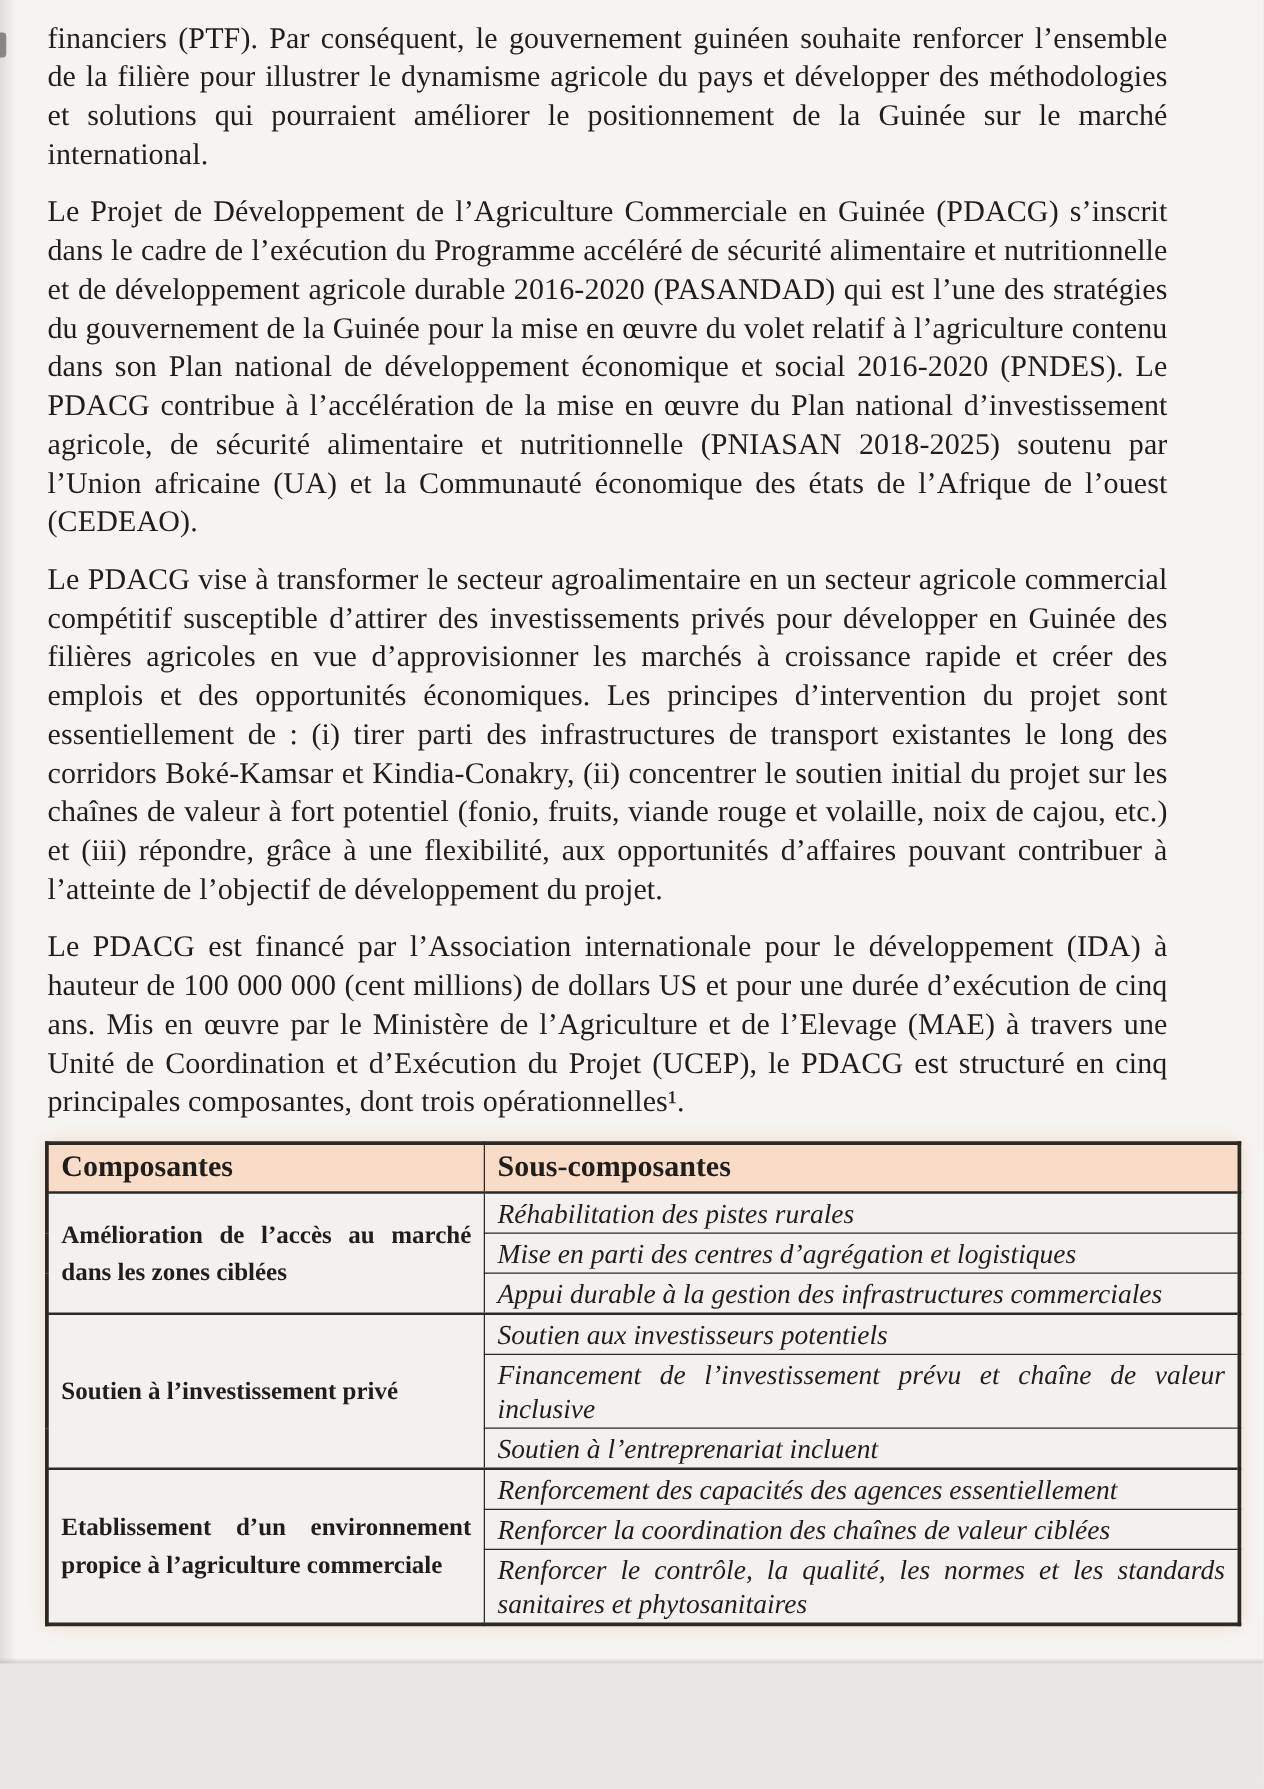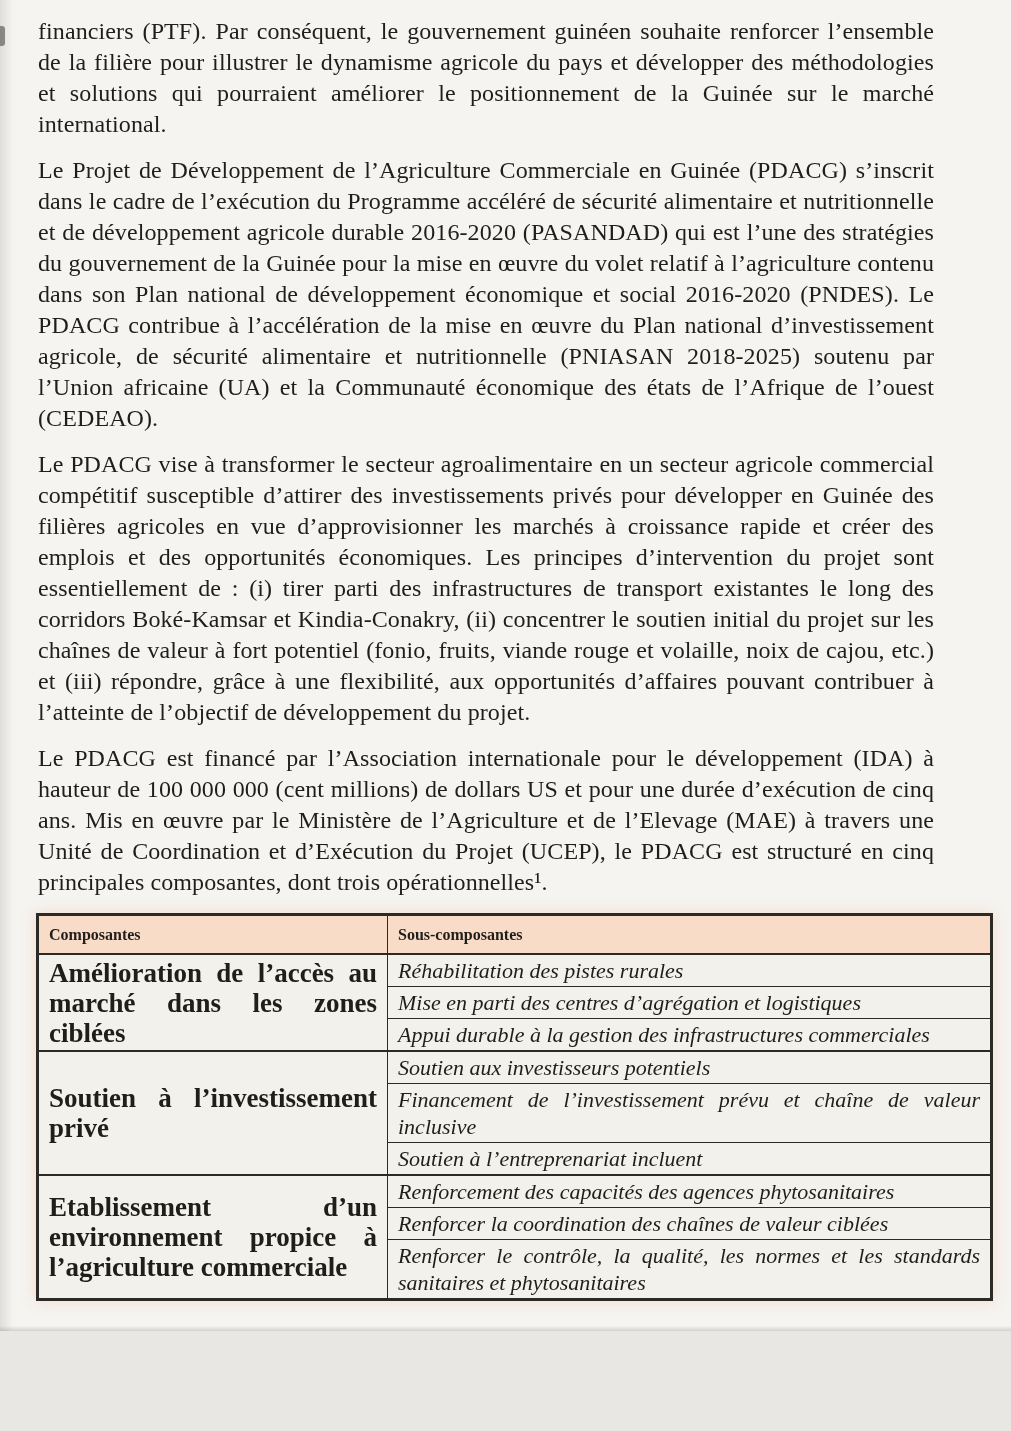--- a/index.html
+++ b/index.html
@@ -43,29 +43,29 @@
     border:3px solid #2c2a27;
     box-shadow:0 0 14px rgba(243,186,158,0.45);
   }
   table.components th, table.components td {
     border:1.6px solid #2c2a27;
     padding:2px 10px;
   }
   table.components thead th {
     background:#f9dcc8;
     text-align:left;
-    font-size:16px;
+    font-size:24px;
     line-height:29px;
     padding:4px 10px;
     border-bottom:2.6px solid #2c2a27;
   }
   td.comp {
     width:328px;
     font-weight:bold;
-    font-size:27px;
+    font-size:20px;
     line-height:30px;
     text-align:justify;
     vertical-align:middle;
     border-right:2.2px solid #2c2a27;
     padding:2px 12px;
   }
   td.sub {
     font-style:italic;
     font-size:22px;
     line-height:27px;
@@ -134,21 +134,21 @@
         </tr>
         <tr>
           <td class="sub">Financement de l’investissement prévu et chaîne de valeur inclusive</td>
         </tr>
         <tr>
           <td class="sub">Soutien à l’entreprenariat incluent</td>
         </tr>
 
         <tr class="group-start">
           <td class="comp" rowspan="3">Etablissement d’un environnement propice à l’agriculture commerciale</td>
-          <td class="sub">Renforcement des capacités des agences phytosanitaires</td>
+          <td class="sub">Renforcement des capacités des agences essentiellement</td>
         </tr>
         <tr>
           <td class="sub">Renforcer la coordination des chaînes de valeur ciblées</td>
         </tr>
         <tr>
           <td class="sub">Renforcer le contrôle, la qualité, les normes et les standards sanitaires et phytosanitaires</td>
         </tr>
       </tbody>
     </table>
 

